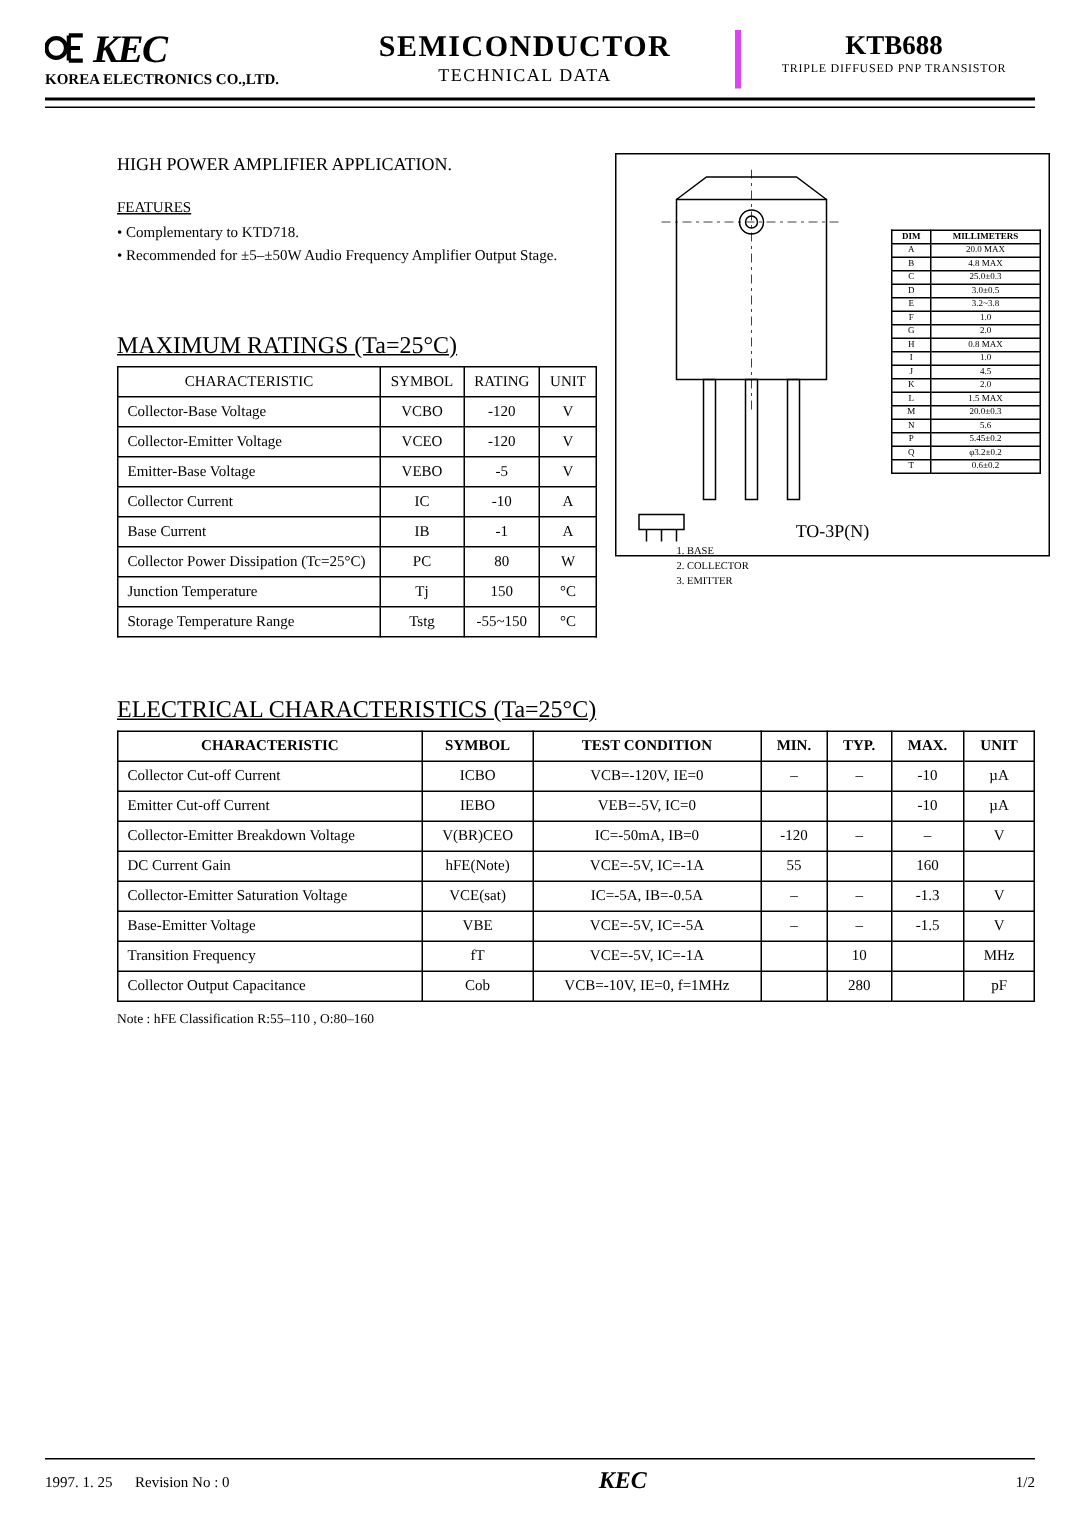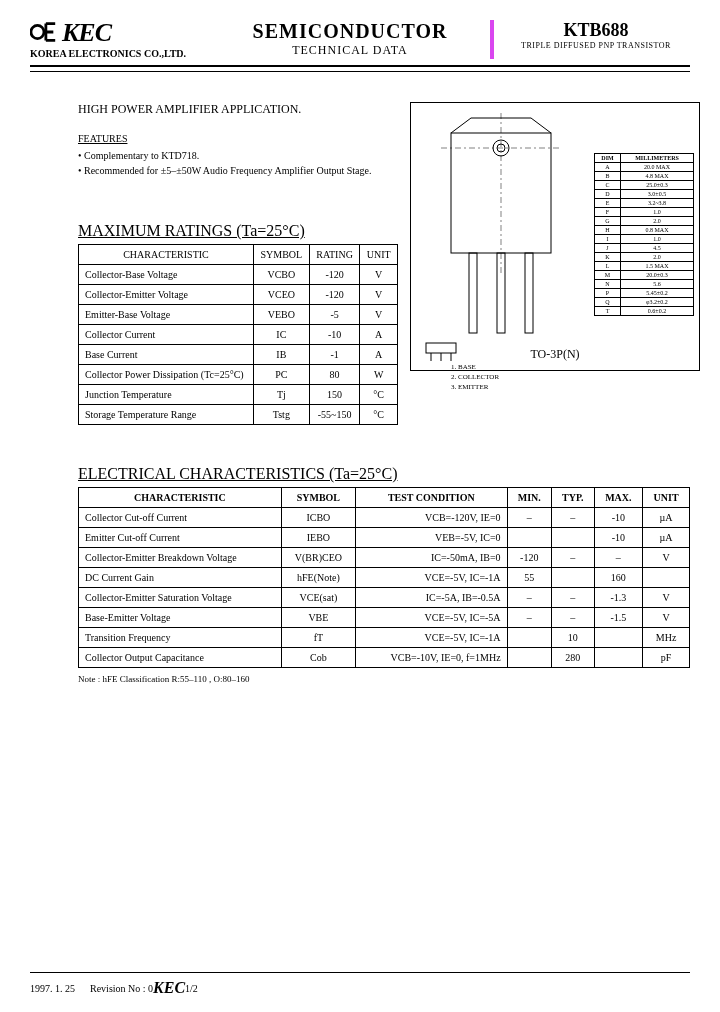--- a/index.html
+++ b/index.html
@@ -157,31 +157,32 @@
     width: 100%;
     font-size: 10px;
     margin-bottom: 6px;
   }
   table.elec th, table.elec td {
     border: 1px solid #000;
     padding: 4px 6px;
     text-align: center;
   }
   table.elec td.char { text-align: left; }
-  table.elec td.cond { text-align: right; }
+  table.elec td.cond { text-align: center; }
   .note { font-size: 9px; margin-top: 4px; }
 
   .footer {
     position: absolute;
     bottom: 15px;
     left: 30px;
     right: 30px;
     border-top: 1px solid #000;
     padding-top: 6px;
     display: flex;
+    justify-content: space-between;
     align-items: center;
     font-size: 10px;
   }
   .footer-center {
     font-size: 16px;
     font-weight: bold;
     font-style: italic;
   }
 </style>
 </head>

